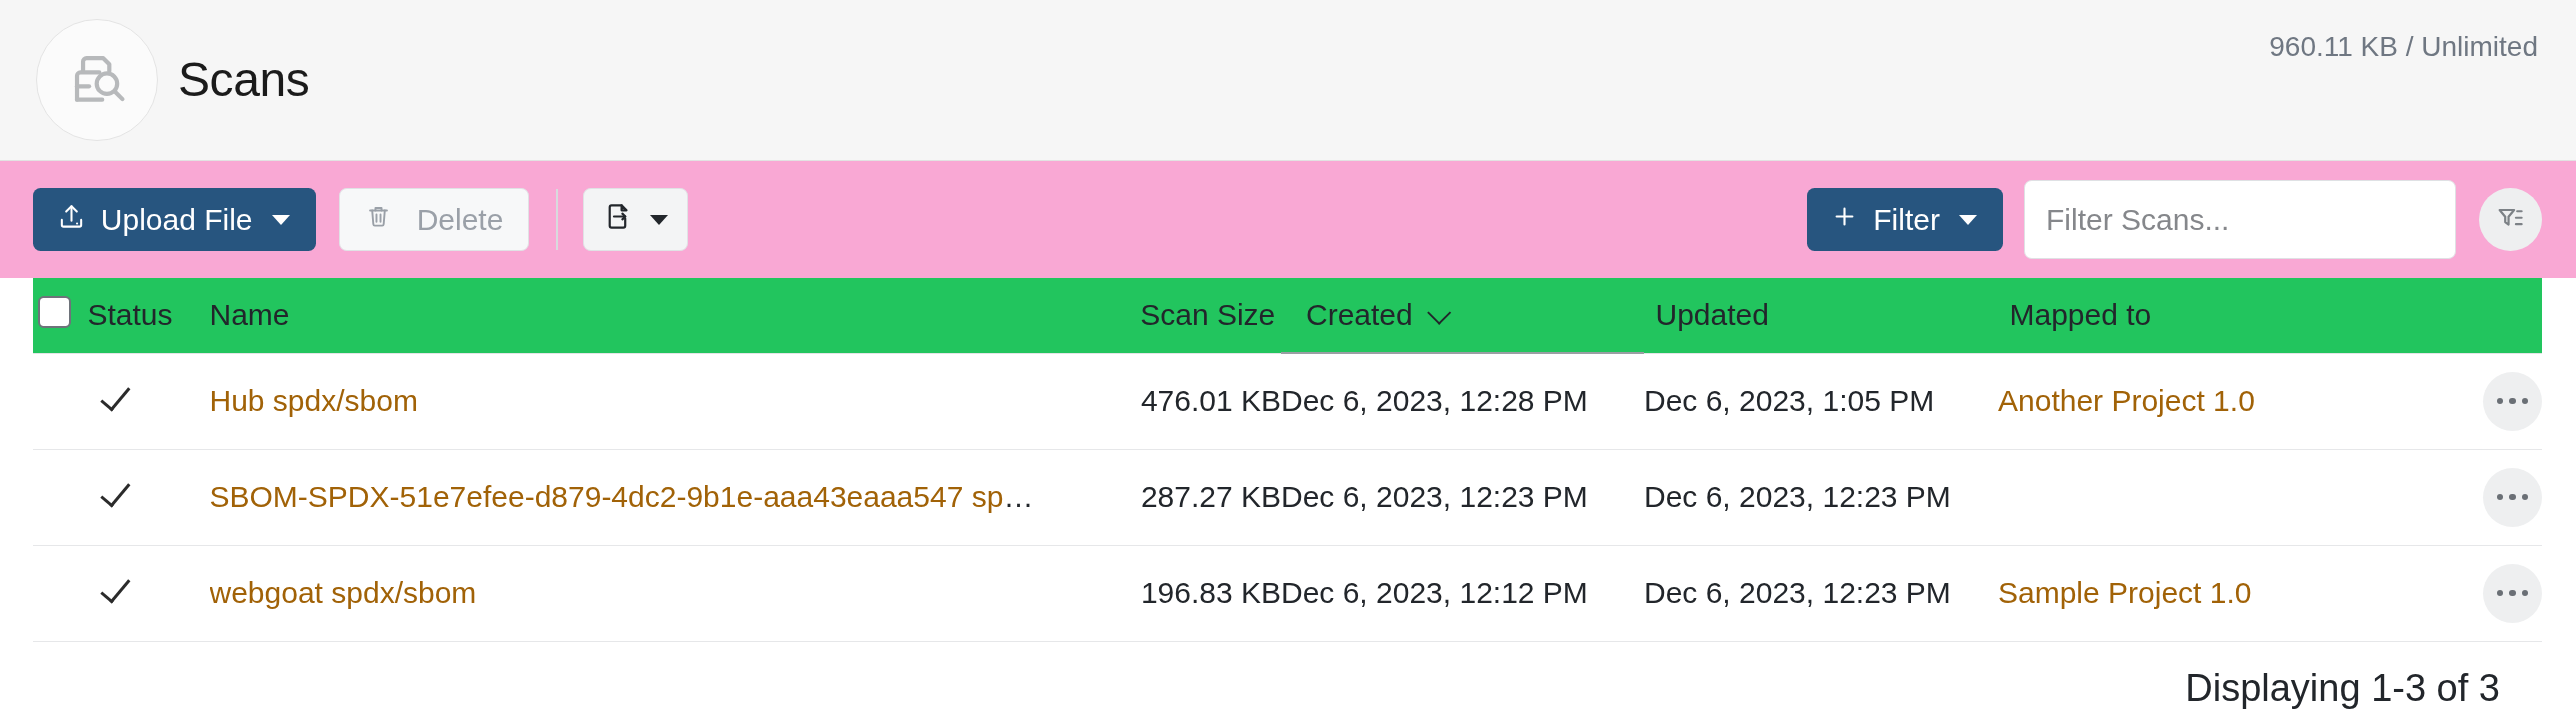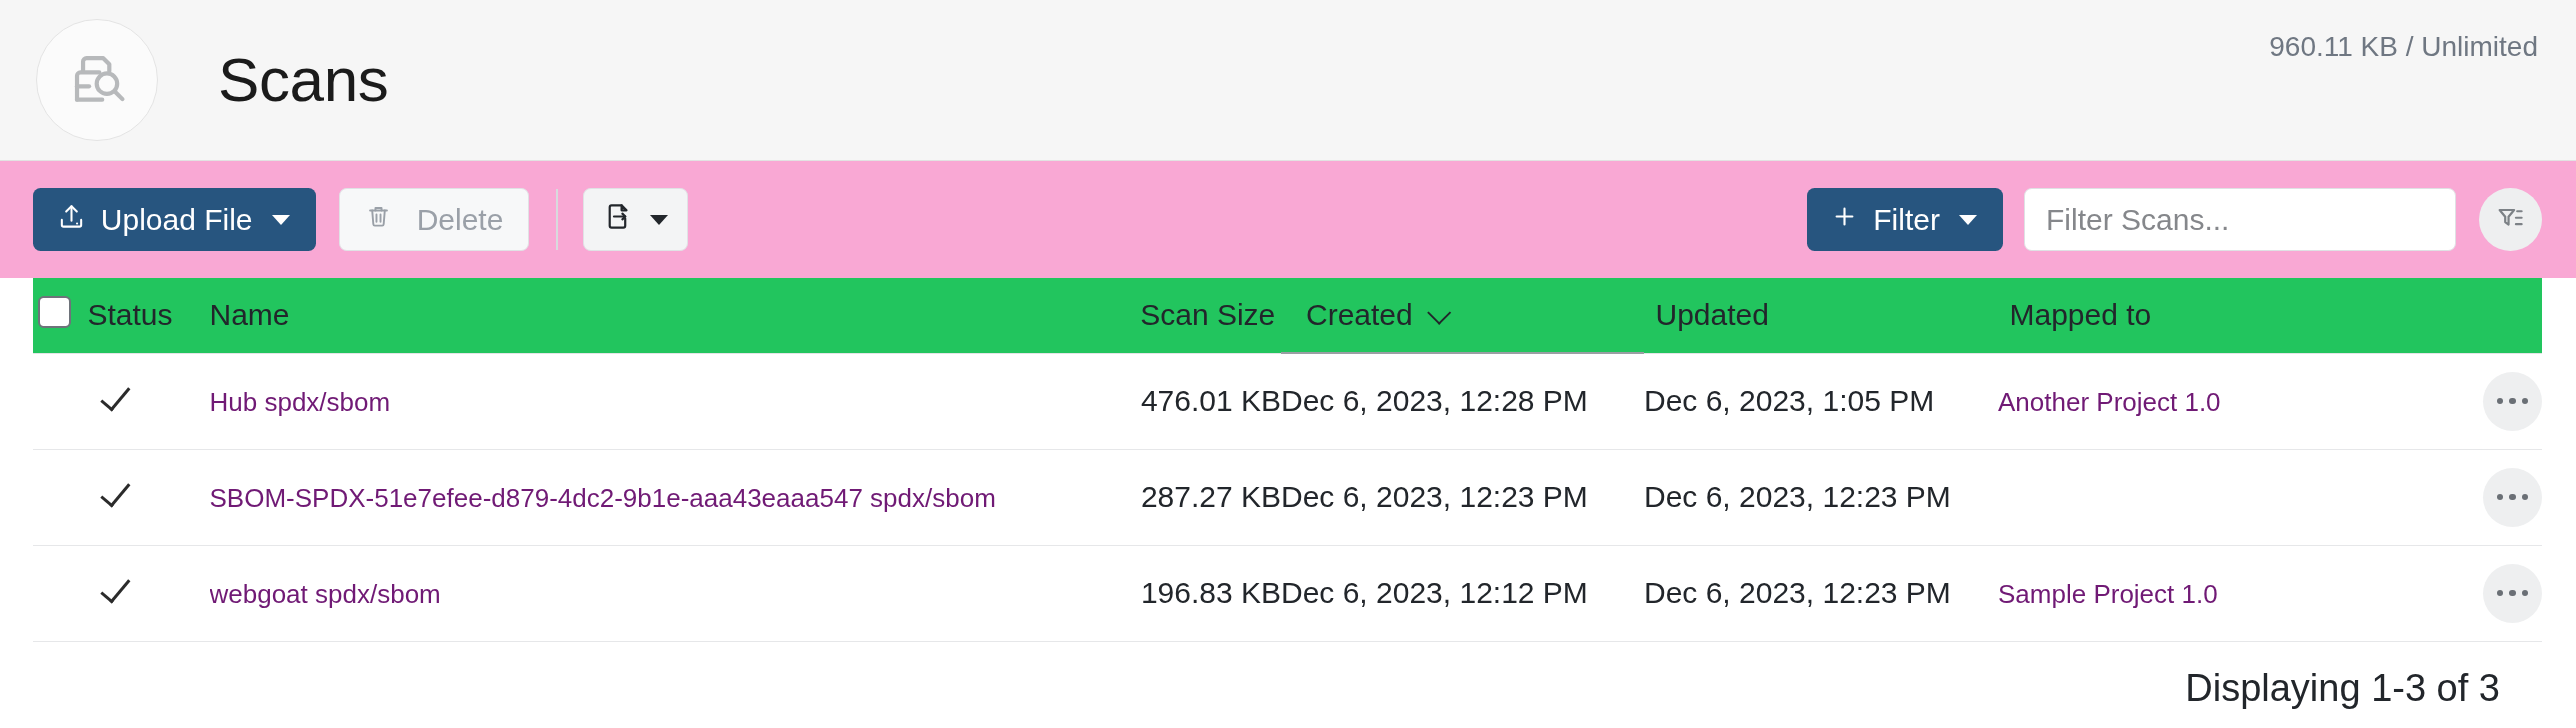--- a/index.html
+++ b/index.html
@@ -28,24 +28,24 @@
     border-radius: 50%;
     border: 1.9px solid #e4e4e4;
     background: #fbfbfb;
     display: flex;
     align-items: center;
     justify-content: center;
     flex: 0 0 auto;
   }
   .header-badge svg { display: block; }
   .page-title {
-    font-size: 62px;
+    font-size: 48px;
     font-weight: 400;
     color: #1b1b1b;
-    margin-left: 60px;
+    margin-left: 20px;
     letter-spacing: -0.4px;
     line-height: 1;
   }
   .storage-usage {
     position: absolute;
     right: 38px;
     top: 31px;
     font-size: 28px;
     color: #6f7782;
     white-space: nowrap;
@@ -117,21 +117,21 @@
   .vdivider {
     width: 1.9px;
     height: 61px;
     background: #d8dadd;
     margin: 0 25px 0 27px;
   }
   .btn-delete { margin-left: 23px; }
 
   .filter-input {
     width: 432px;
-    height: 63px;
+    height: 79px;
     margin-left: 21px;
     border: 1.4px solid #dfe1e4;
     border-radius: 7.6px;
     background: #ffffff;
     font-size: 30px;
     font-family: "Liberation Sans", sans-serif;
     color: #22262b;
     padding: 0 21px;
   }
   .filter-input::placeholder { color: #85878b; }
@@ -220,24 +220,24 @@
     display: inline-block;
     width: 29px; height: 15.3px;
     border-left: 3.8px solid #2b2b2b;
     border-bottom: 3.8px solid #2b2b2b;
     transform: rotate(-50deg);
     margin-left: 13.4px;
     margin-bottom: 7.6px;
   }
 
   a.link {
-    color: #701a75;
+    color: #a16207;
     text-decoration: none;
     cursor: pointer;
-    font-size: 26px;
+    font-size: 30px;
     text-align: center;
   }
 
   .kebab-btn {
     width: 59px; height: 59px;
     border-radius: 50%;
     background: #eeeff0;
     border: none;
     display: inline-flex;
     align-items: center;

